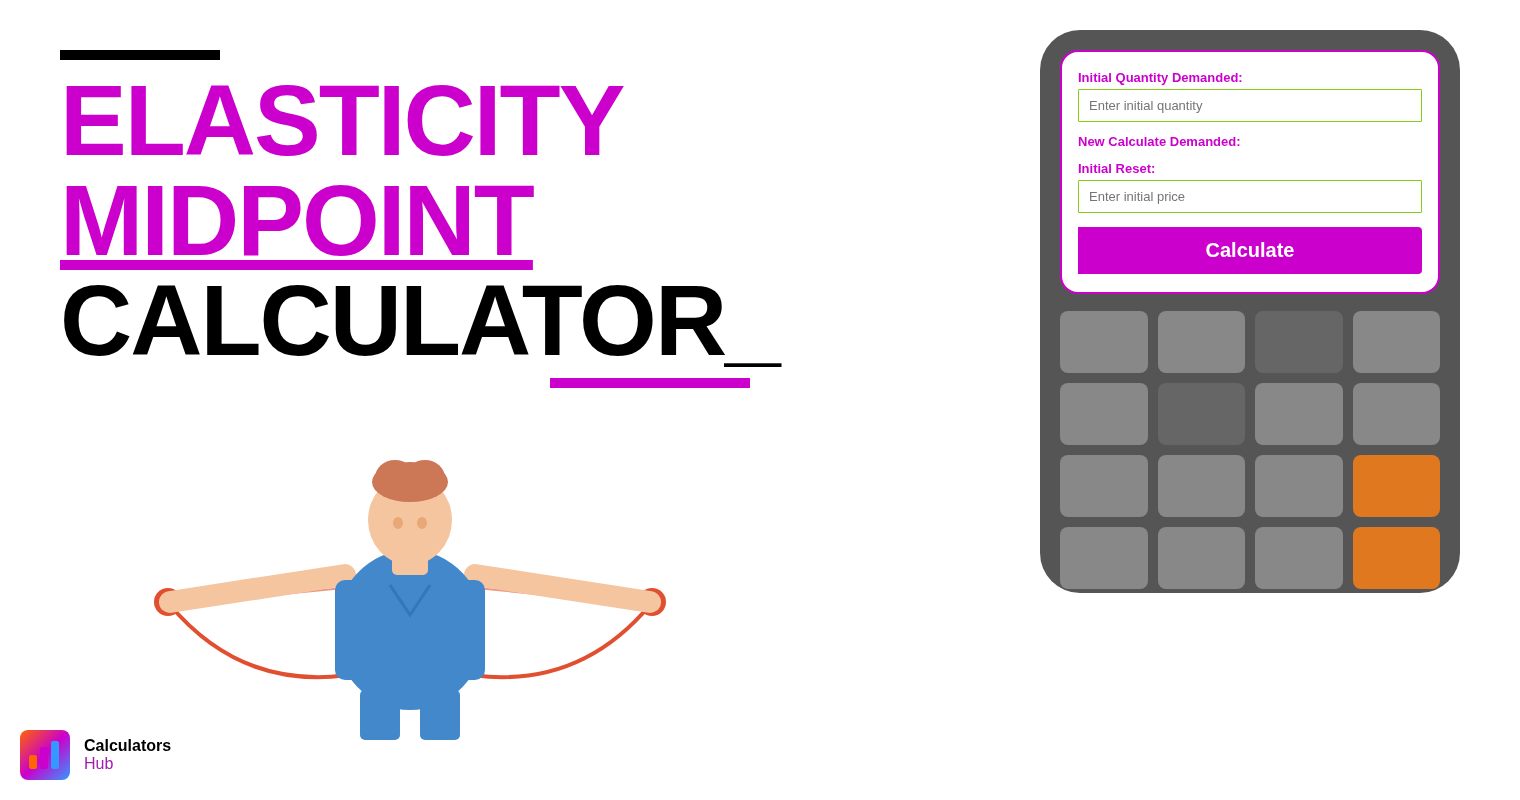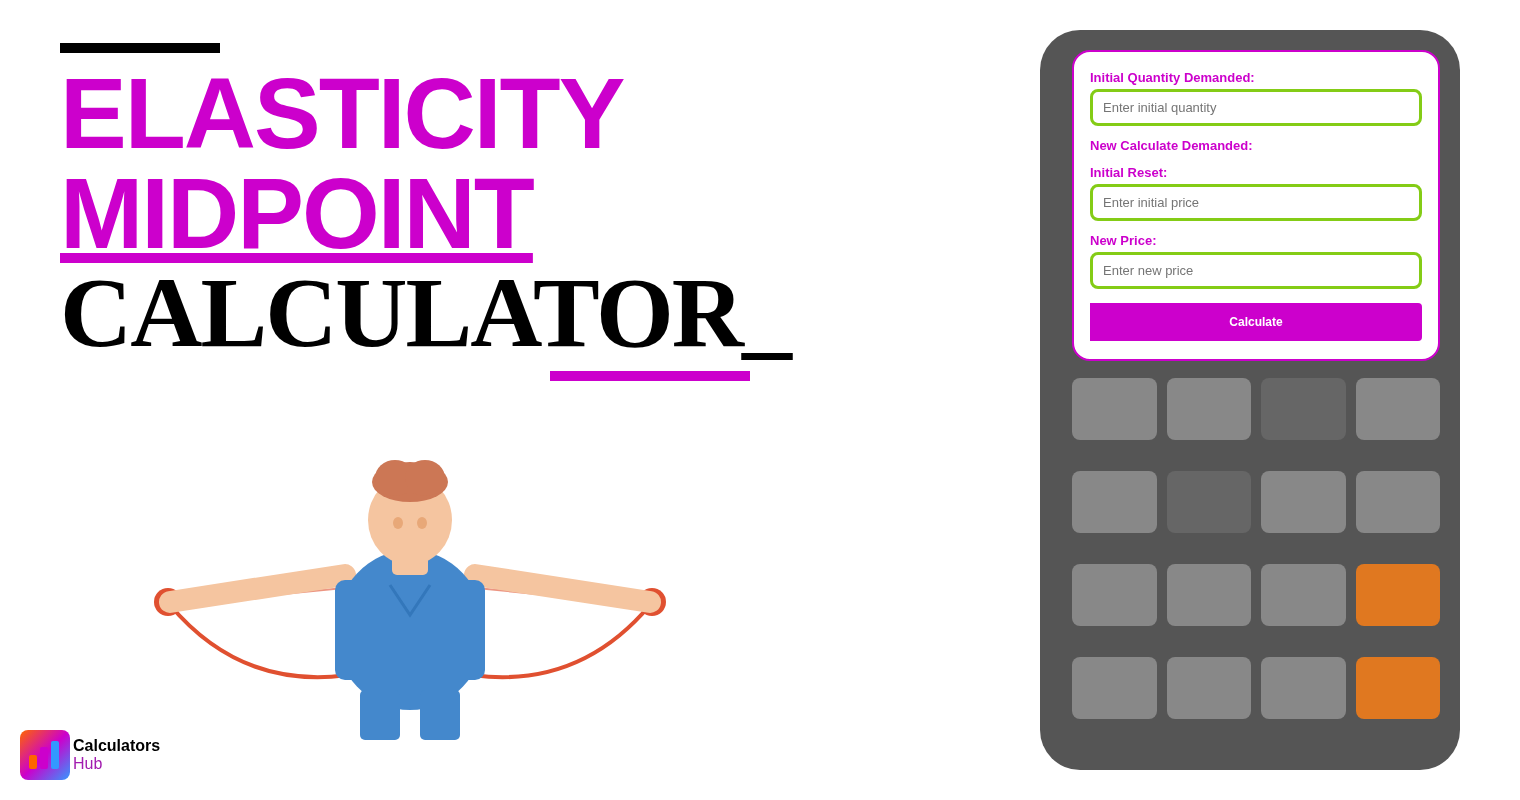--- a/index.html
+++ b/index.html
@@ -9,21 +9,21 @@
       background: #ffffff;
       font-family: Arial, sans-serif;
       overflow: hidden;
       position: relative;
     }
 
     
     .left-section {
       position: absolute;
       left: 60px;
-      top: 43px;
+      top: 50px;
       width: 750px;
     }
 
     .title-bar-black {
       width: 160px;
       height: 10px;
       background: #000000;
       margin-bottom: 10px;
     }
 
@@ -45,21 +45,20 @@
     }
 
     .title-calculator {
       font-size: 100px;
       font-weight: 900;
       color: #000000;
       line-height: 1;
       letter-spacing: -2px;
       display: flex;
       align-items: flex-start;
-      font-family: Liberation Serif, serif;
     }
 
     .purple-underline {
       width: 200px;
       height: 10px;
       background: #cc00cc;
       margin-top: 8px;
       margin-left: 490px;
     }
 
@@ -72,21 +71,21 @@
       height: 340px;
     }
 
     
     .logo-area {
       position: absolute;
       bottom: 20px;
       left: 20px;
       display: flex;
       align-items: center;
-      gap: 3px;
+      gap: 14px;
     }
 
     .logo-icon {
       width: 50px;
       height: 50px;
       background: linear-gradient(135deg, #ff6600, #cc00cc, #3399ff);
       border-radius: 8px;
       display: flex;
       align-items: center;
       justify-content: center;
@@ -108,27 +107,27 @@
       font-weight: normal;
       color: #a21caf;
     }
 
     
     .calculator-device {
       position: absolute;
       right: 60px;
       top: 30px;
       width: 420px;
-      height: 740px;
+      height: 563px;
       background: #555555;
       border-radius: 40px;
       display: flex;
       flex-direction: column;
       align-items: center;
-      padding: 20px 20px 25px 32px;
+      padding: 20px 20px 25px 20px;
       gap: 12px;
     }
 
     
     .calculator-screen {
       width: 100%;
       background: #ffffff;
       border-radius: 18px;
       padding: 18px 16px;
       border: 2px solid #cc00cc;
@@ -142,39 +141,39 @@
     .field-label {
       font-size: 13px;
       font-weight: bold;
       color: #cc00cc;
       margin-bottom: 4px;
     }
 
     .field-input {
       width: 100%;
       padding: 8px 10px;
-      border: 3px solid #84cc16;
-      border-radius: 8px;
+      border: 1px solid #84cc16;
+      border-radius: 1px;
       font-size: 13px;
       color: #8b5cf6;
       outline: none;
     }
 
     .button-row {
       display: flex;
       gap: 0;
       margin-top: 14px;
     }
 
     .calc-btn {
       flex: 1;
       padding: 12px;
       background: #cc00cc;
       color: #ffffff;
-      font-size: 12px;
+      font-size: 20px;
       font-weight: bold;
       border: none;
       cursor: pointer;
     }
 
     .calc-btn:first-child {
       border-radius: 4px 0 0 4px;
     }
 
     .calc-btn:last-child {
@@ -297,26 +296,20 @@
       </div>
     </div>
 
     <div class="field-group">
       <div class="field-label">
         <span>Initial Reset:</span>
       </div>
       <input class="field-input" type="text" placeholder="Enter initial price" style="">
     </div>
 
-    <div class="field-group">
-      <div class="field-label">
-        <span>New Price:</span>
-      </div>
-      <input class="field-input" type="text" placeholder="Enter new price" style="">
-    </div>
 
     <div class="button-row">
       <button class="calc-btn">Calculate</button>
     </div>
 
   </div>
 
   <div class="keypad">
 
     <div class="key"></div>

